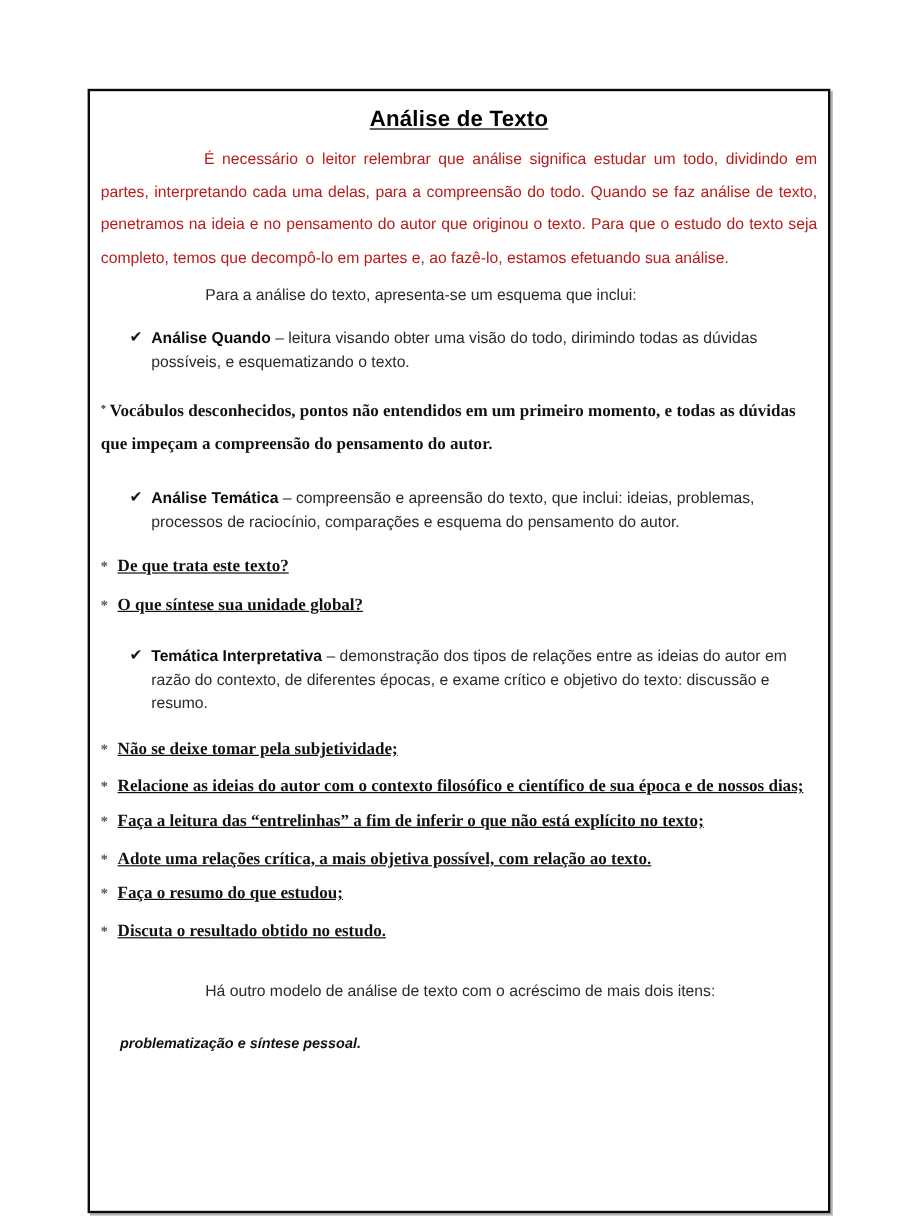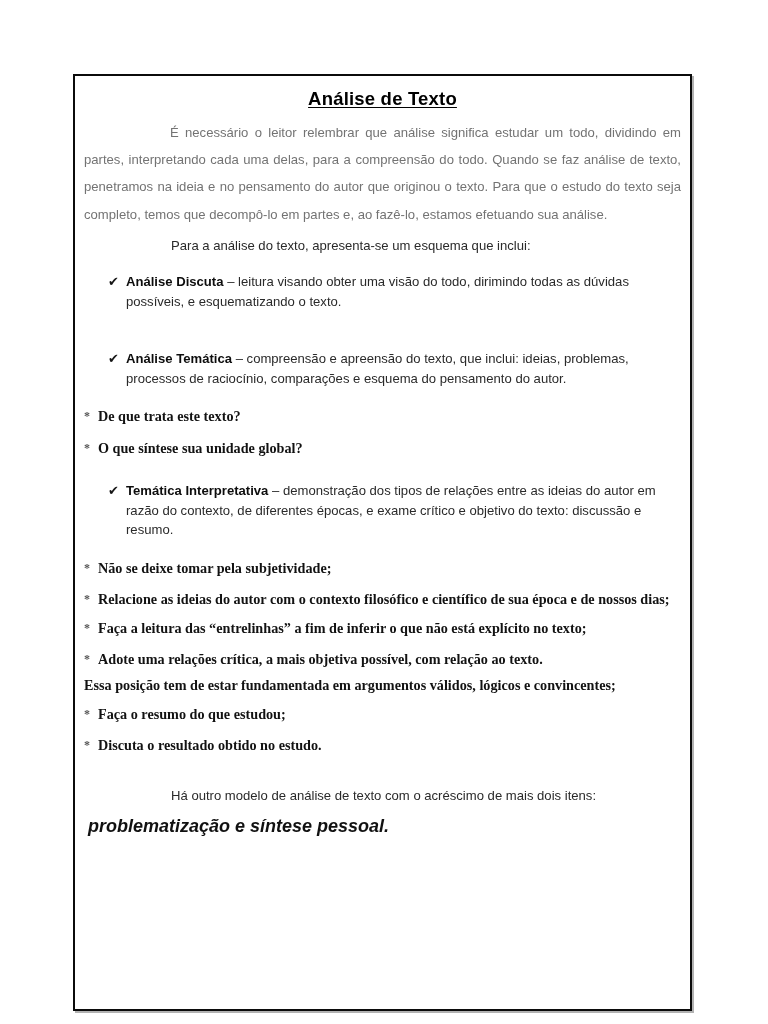--- a/index.html
+++ b/index.html
@@ -55,21 +55,21 @@
     color: #000;
   }
 
   
   .para {
     font-family: "Liberation Sans", sans-serif;
     font-size: 13.1px;
     line-height: 27.2px;
     text-align: justify;
     text-justify: inter-word;
-    color: #737373;
+    color: #b91c1c;
     margin: 0;
   }
   .para.indent {
     text-indent: 86px;
   }
 
   .para-lead {
     font-family: "Liberation Sans", sans-serif;
     font-size: 13.1px;
     line-height: 27.2px;
@@ -138,41 +138,42 @@
     flex: 0 0 auto;
     width: 14px;
     font-family: "Liberation Serif", serif;
     font-size: 12px;
     line-height: 25.6px;
     color: #555555;
   }
   .star-body {
     flex: 1 1 auto;
     padding-right: 6px;
+    text-decoration: underline;
   }
 
   .serif-plain {
     font-family: "Liberation Serif", serif;
     font-size: 14.2px;
     font-weight: bold;
     line-height: 25.6px;
     color: #121212;
     margin: 0;
     padding-right: 6px;
   }
 
   
   .bold-italic-line {
     font-family: "Liberation Sans", sans-serif;
-    font-size: 18px;
+    font-size: 12px;
     font-weight: bold;
     font-style: italic;
     line-height: 27.2px;
     color: #111111;
-    margin: 4px;
+    margin: 16px;
   }
 
   
   .sp-3  { height: 3px;  }
   .sp-6  { height: 6px;  }
   .sp-12 { height: 12px; }
   .sp-16 { height: 16px; }
   .sp-20 { height: 20px; }
   .sp-22 { height: 22px; }
 </style>
@@ -189,26 +190,29 @@
 
       <div class="sp-3"></div>
 
       <p class="para-lead">Para a análise do texto, apresenta-se um esquema que inclui:</p>
 
       <div class="sp-12"></div>
 
       <div class="check-item">
         <span class="check-mark">✔</span>
         <span class="check-body">
-          <span class="lead">Análise Discuta</span><span> – </span><span>leitura visando obter uma visão do todo, dirimindo todas as dúvidas possíveis, e esquematizando o texto.</span>
+          <span class="lead">Análise Quando</span><span> – </span><span>leitura visando obter uma visão do todo, dirimindo todas as dúvidas possíveis, e esquematizando o texto.</span>
         </span>
       </div>
 
       <div class="sp-16"></div>
 
+      <p class="serif-para">
+        <span class="sup-mark">*</span><span>Vocábulos desconhecidos, pontos não entendidos em um primeiro momento, e todas as dúvidas que impeçam a compreensão do pensamento do autor.</span>
+      </p>
 
       <div class="sp-22"></div>
 
       <div class="check-item">
         <span class="check-mark">✔</span>
         <span class="check-body">
           <span class="lead">Análise Temática</span><span> – </span><span>compreensão e apreensão do texto, que inclui: ideias, problemas, processos de raciocínio, comparações e esquema do pensamento do autor.</span>
         </span>
       </div>
 
@@ -247,21 +251,20 @@
       <div class="sp-3"></div>
       <div class="star-item">
         <span class="star-mark">*</span>
         <span class="star-body">Faça a leitura das “entrelinhas” a fim de inferir o que não está explícito no texto;</span>
       </div>
       <div class="sp-6"></div>
       <div class="star-item">
         <span class="star-mark">*</span>
         <span class="star-body">Adote uma relações crítica, a mais objetiva possível, com relação ao texto.</span>
       </div>
-      <p class="serif-plain">Essa posição tem de estar fundamentada em argumentos válidos, lógicos e convincentes;</p>
       <div class="sp-3"></div>
       <div class="star-item">
         <span class="star-mark">*</span>
         <span class="star-body">Faça o resumo do que estudou;</span>
       </div>
       <div class="sp-6"></div>
       <div class="star-item">
         <span class="star-mark">*</span>
         <span class="star-body">Discuta o resultado obtido no estudo.</span>
       </div>

